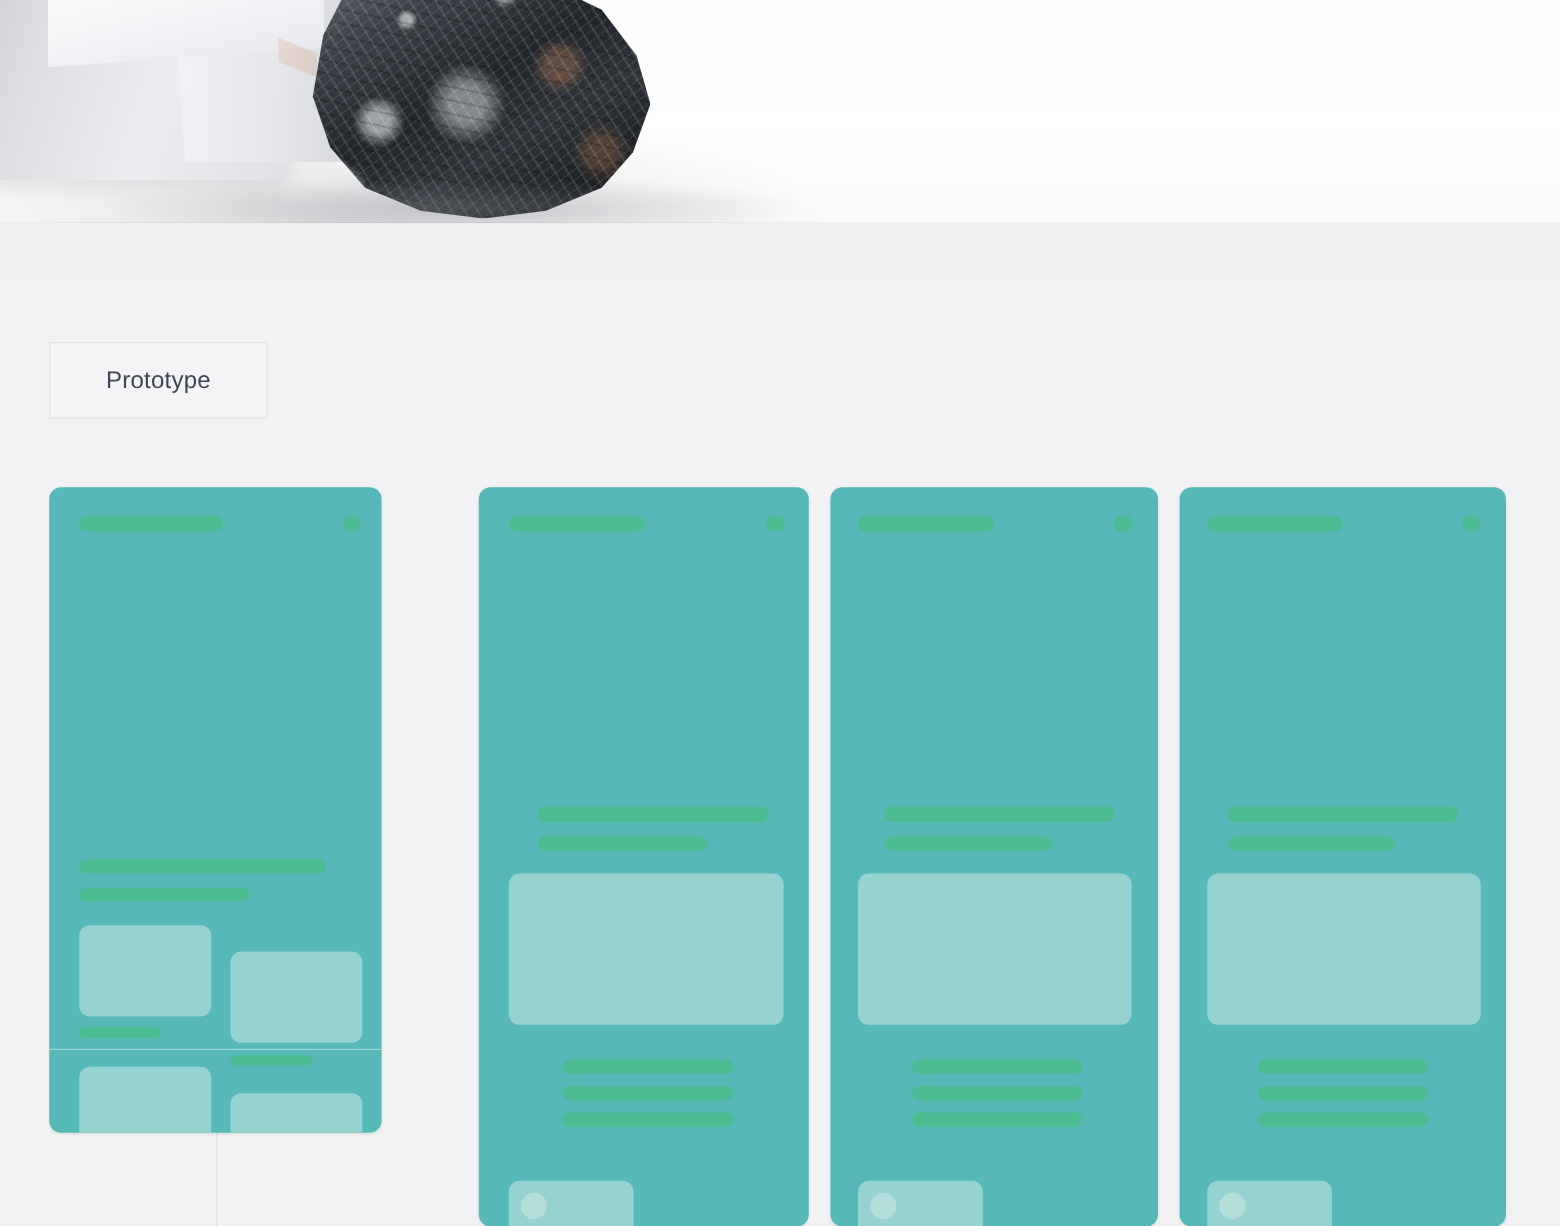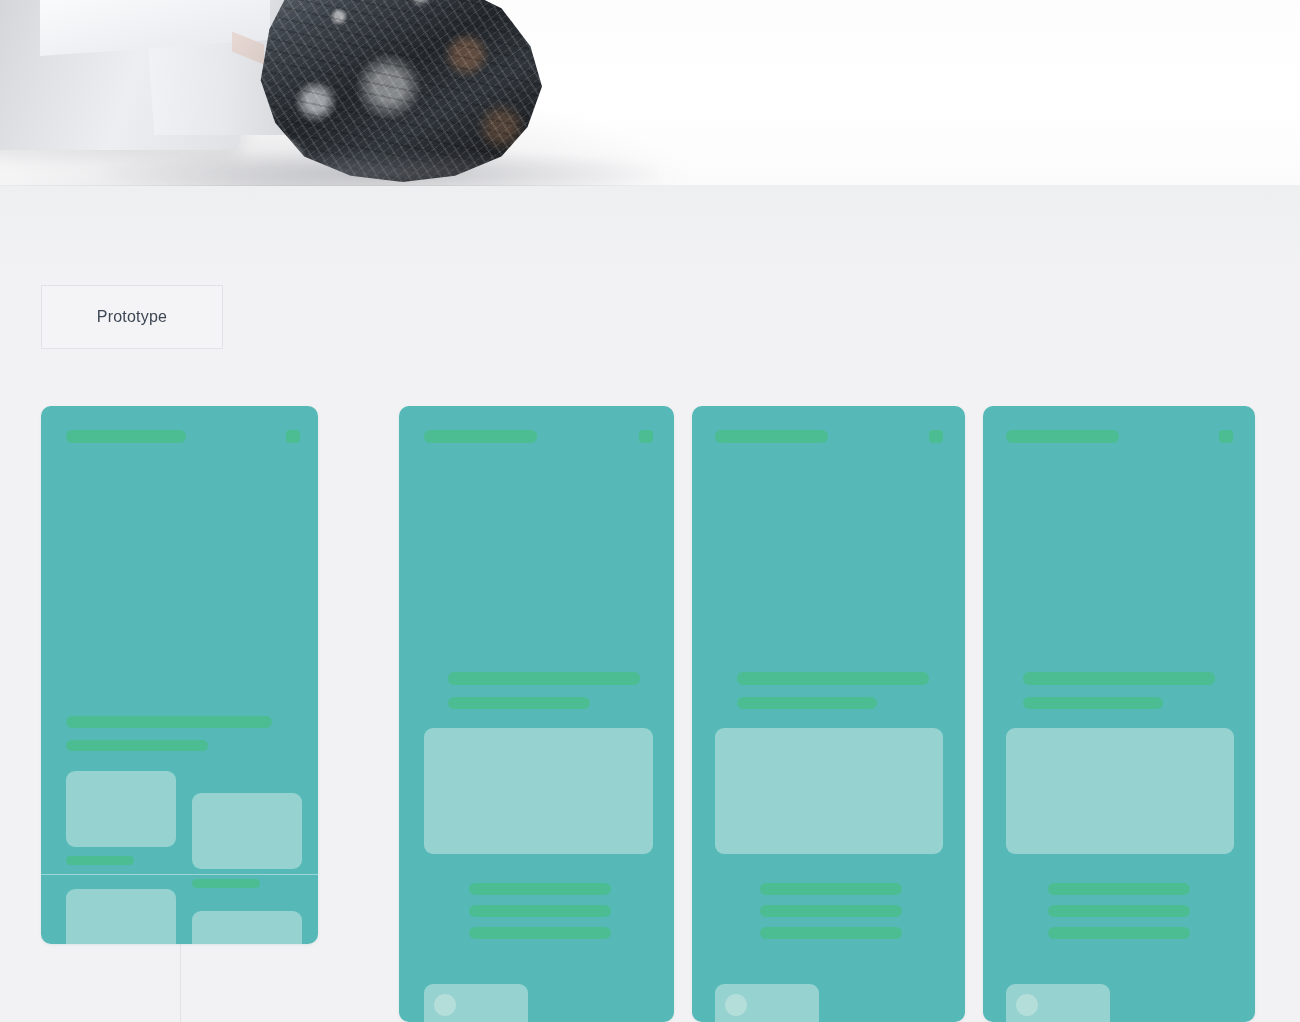--- a/index.html
+++ b/index.html
@@ -135,21 +135,21 @@
     top: 99px;
     width: 182px;
     height: 64px;
     box-sizing: border-box;
     border: 1px solid #e2e3e6;
     background: #f4f4f6;
     display: flex;
     align-items: center;
     justify-content: center;
     color: #3d4753;
-    font-size: 16px;
+    font-size: 20px;
     letter-spacing: .2px;
   }
 
   
   .connector-v {
     position: absolute;
     left: 180px;
     top: 758px;
     width: 1px;
     height: 78px;

